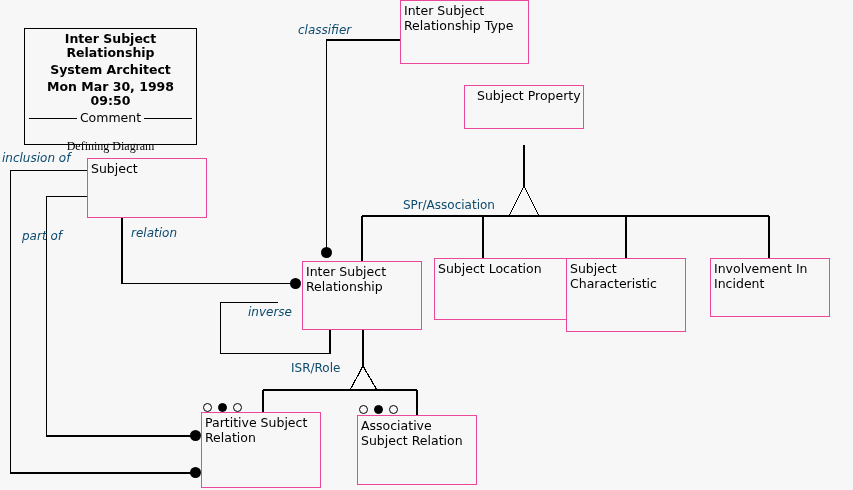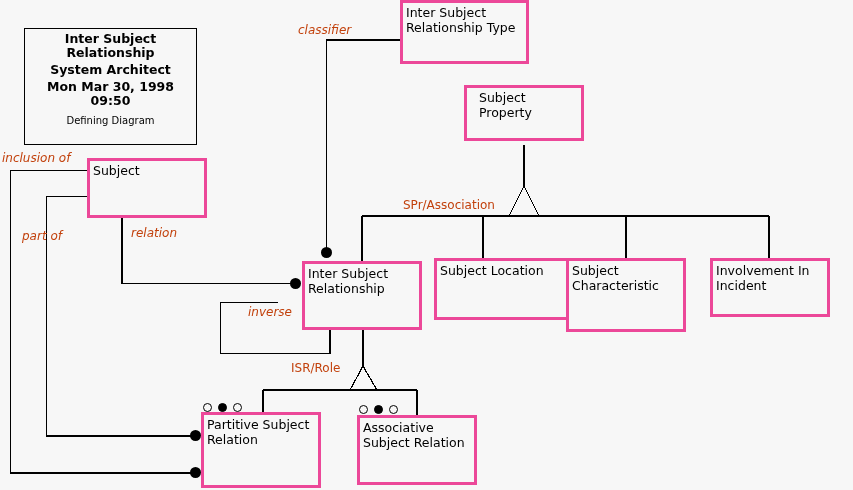--- a/index.html
+++ b/index.html
@@ -18,21 +18,21 @@
   svg.wires {
     position: absolute;
     left: 0; top: 0;
     width: 853px;
     height: 490px;
     pointer-events: none;
   }
   .node {
     position: absolute;
     box-sizing: border-box;
-    border: 3px solid #ec4899;
+    border: 1px solid #ec4899;
     background: #f7f7f7;
     font-size: 12.5px;
     line-height: 15px;
     color: #000;
     padding: 2px 1px 0 3px;
     white-space: pre-line;
   }
   .title-box {
     position: absolute;
     box-sizing: border-box;
@@ -57,30 +57,31 @@
   .title-box .sep-row .rule {
     flex: 1;
     height: 1px;
     background: #000;
   }
   .title-box .sep-row .cap {
     font-size: 12.5px;
     line-height: 14px;
   }
   .title-box .sub {
-    font-size: 10px;
+    font-size: 12px;
     line-height: 15px;
-    margin-top: 5px;
+    margin-top: 14px;
+    font-family: Liberation Serif, serif;
   }
   .edge-label {
     position: absolute;
     font-style: italic;
     font-size: 12px;
     line-height: 13px;
-    color: #c2410c;
+    color: #0c4a6e;
     white-space: nowrap;
   }
   .edge-label.plain { font-style: normal; }
   .dot {
     position: absolute;
     width: 11px;
     height: 11px;
     border-radius: 50%;
     background: #000;
   }
@@ -130,27 +131,32 @@
       <path d="M 263 390 L 263 412"></path>
       <path d="M 417 390 L 417 415"></path>
 
     </g>
   </svg>
 
   <div class="title-box" style="left:24px; top:28px; width:173px; height:117px;">
     <div class="hdr">Inter Subject Relationship</div>
     <div class="hdr">System Architect</div>
     <div class="hdr">Mon Mar 30, 1998  09:50</div>
+    <div class="sep-row">
+      <span class="rule"></span>
+      <span class="cap">Comment</span>
+      <span class="rule"></span>
+    </div>
     <div class="sub">Defining Diagram</div>
   </div>
 
   <div class="node" style="left:400px; top:0px; width:129px; height:64px;">Inter Subject
 Relationship Type</div>
 
-  <div class="node" style="left:464px; top:85px; width:120px; height:56px;padding-left:12px;">Subject Property</div>
+  <div class="node" style="left:464px; top:85px; width:120px; height:44px;padding-left:12px;">Subject Property</div>
 
   <div class="node" style="left:87px; top:158px; width:120px; height:60px;">Subject</div>
 
   <div class="node" style="left:302px; top:261px; width:120px; height:69px;">Inter Subject
 Relationship</div>
 
   <div class="node" style="left:434px; top:258px; width:135px; height:62px;">Subject Location</div>
 
   <div class="node" style="left:566px; top:258px; width:120px; height:74px;">Subject
 Characteristic</div>

